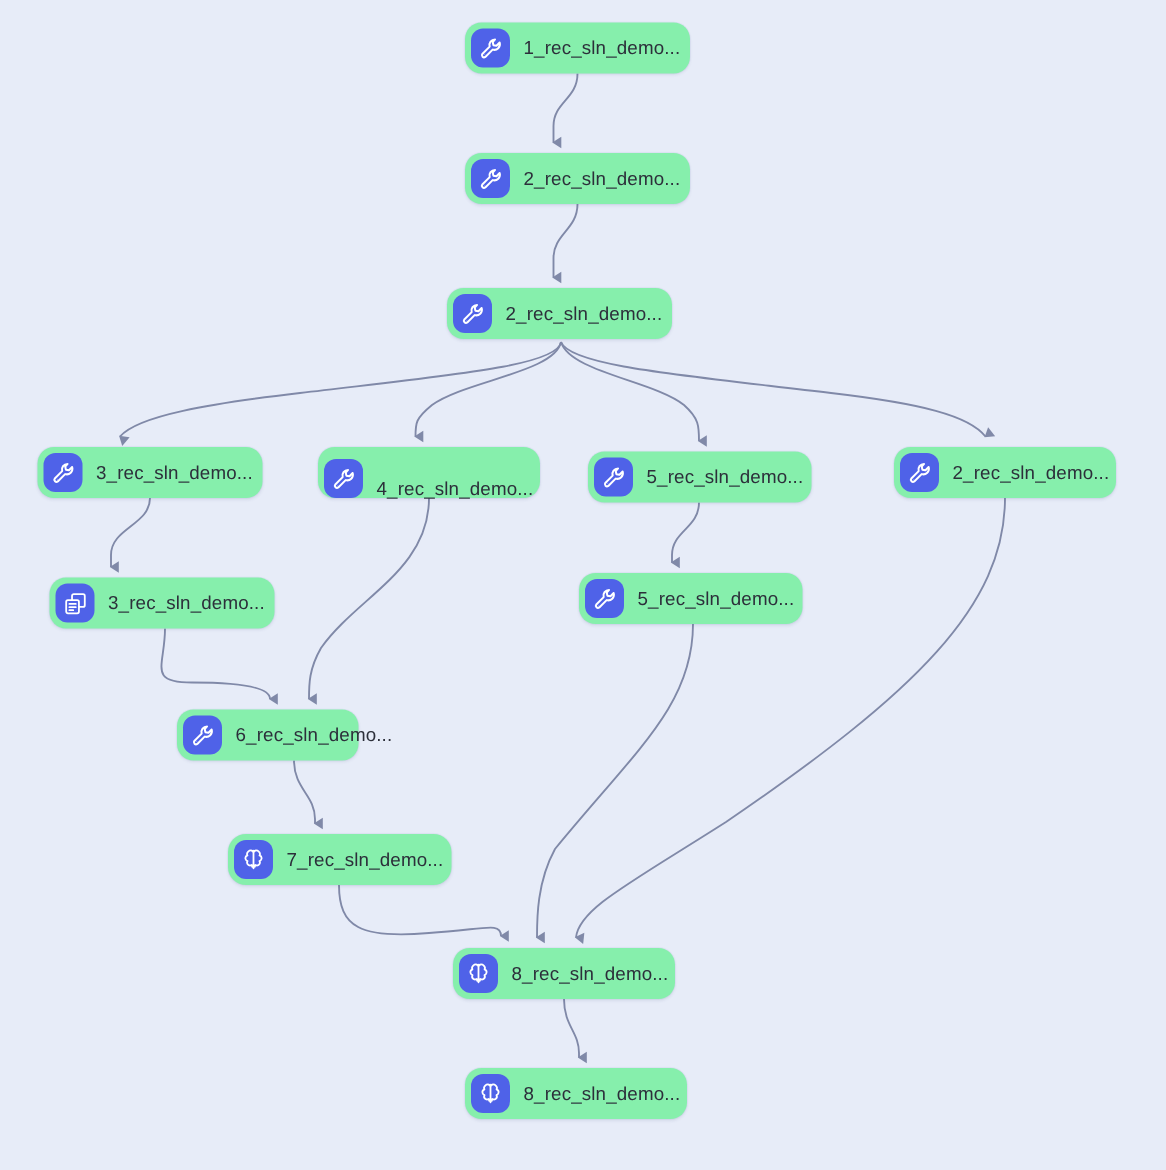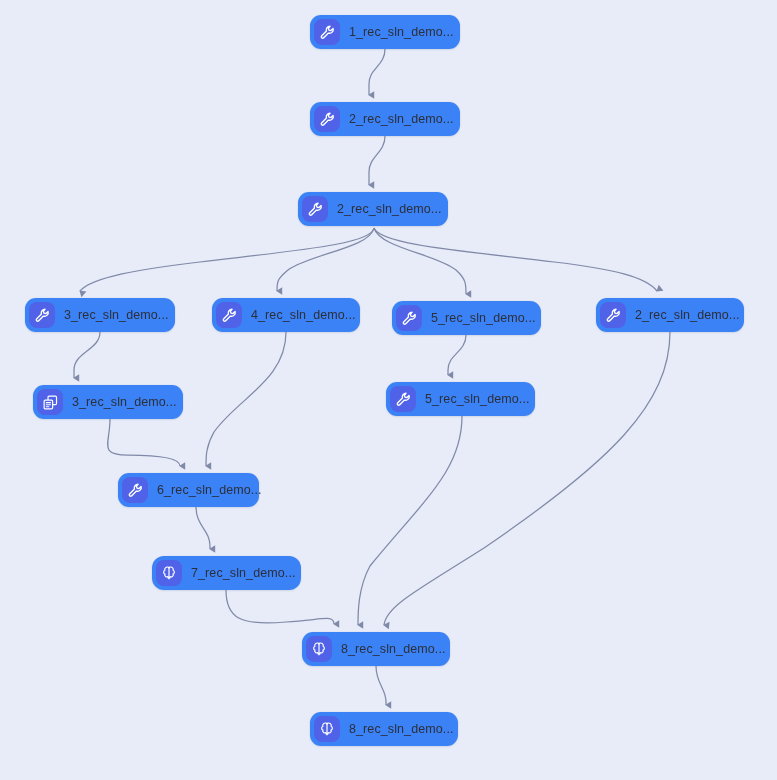--- a/index.html
+++ b/index.html
@@ -25,21 +25,21 @@
     left: 0;
     top: 0;
     width: 777px;
     height: 780px;
     pointer-events: none;
   }
   .node {
     position: absolute;
     display: flex;
     align-items: center;
-    background: #3b82f6;
+    background: #86efac;
     border-radius: 11px;
     height: 34px;
     padding: 0 16px 0 4px;
     box-sizing: border-box;
     box-shadow: 0 1px 2px rgba(60,72,120,0.10), 0 0 0 0.5px rgba(130,145,195,0.10);
     white-space: nowrap;
   }
   .node-icon {
     width: 26px;
     height: 26px;
@@ -134,21 +134,21 @@
       </div>
       <div class="node" style="left: 25px; top: 298px; width: 150px;">
         <span class="node-icon">
           <svg width="17" height="17" viewBox="0 0 24 24" fill="none" stroke="#ffffff" stroke-width="1.9" stroke-linecap="round" stroke-linejoin="round">
             <path d="M15.6 3.2a5.3 5.3 0 0 0-5.1 6.8L3.6 16.9a2 2 0 0 0 2.8 2.8l6.9-6.9a5.3 5.3 0 0 0 6.6-6.6l-3 3l-2.9-.6l-.6-2.9z"></path>
             <circle cx="6" cy="17.6" r="0.35" fill="#ffffff" stroke="none"></circle>
           </svg>
         </span>
         <span class="node-label">3_rec_sln_demo...</span>
       </div>
-      <div class="node" style="left: 212px; top: 298px; width: 148px;">
+      <div class="node" style="left: 212px; top: 298px; width: 148px; align-items: flex-end;">
         <span class="node-icon">
           <svg width="17" height="17" viewBox="0 0 24 24" fill="none" stroke="#ffffff" stroke-width="1.9" stroke-linecap="round" stroke-linejoin="round">
             <path d="M15.6 3.2a5.3 5.3 0 0 0-5.1 6.8L3.6 16.9a2 2 0 0 0 2.8 2.8l6.9-6.9a5.3 5.3 0 0 0 6.6-6.6l-3 3l-2.9-.6l-.6-2.9z"></path>
             <circle cx="6" cy="17.6" r="0.35" fill="#ffffff" stroke="none"></circle>
           </svg>
         </span>
         <span class="node-label">4_rec_sln_demo...</span>
       </div>
       <div class="node" style="left: 392px; top: 301px; width: 149px;">
         <span class="node-icon">
@@ -180,21 +180,21 @@
       </div>
       <div class="node" style="left: 386px; top: 382px; width: 149px;">
         <span class="node-icon">
           <svg width="17" height="17" viewBox="0 0 24 24" fill="none" stroke="#ffffff" stroke-width="1.9" stroke-linecap="round" stroke-linejoin="round">
             <path d="M15.6 3.2a5.3 5.3 0 0 0-5.1 6.8L3.6 16.9a2 2 0 0 0 2.8 2.8l6.9-6.9a5.3 5.3 0 0 0 6.6-6.6l-3 3l-2.9-.6l-.6-2.9z"></path>
             <circle cx="6" cy="17.6" r="0.35" fill="#ffffff" stroke="none"></circle>
           </svg>
         </span>
         <span class="node-label">5_rec_sln_demo...</span>
       </div>
-      <div class="node" style="left: 118px; top: 473px; width: 141px;">
+      <div class="node" style="left: 118px; top: 473px; width: 121px;">
         <span class="node-icon">
           <svg width="17" height="17" viewBox="0 0 24 24" fill="none" stroke="#ffffff" stroke-width="1.9" stroke-linecap="round" stroke-linejoin="round">
             <path d="M15.6 3.2a5.3 5.3 0 0 0-5.1 6.8L3.6 16.9a2 2 0 0 0 2.8 2.8l6.9-6.9a5.3 5.3 0 0 0 6.6-6.6l-3 3l-2.9-.6l-.6-2.9z"></path>
             <circle cx="6" cy="17.6" r="0.35" fill="#ffffff" stroke="none"></circle>
           </svg>
         </span>
         <span class="node-label">6_rec_sln_demo...</span>
       </div>
       <div class="node" style="left: 152px; top: 556px; width: 149px; border-radius: 12px;">
         <span class="node-icon">

